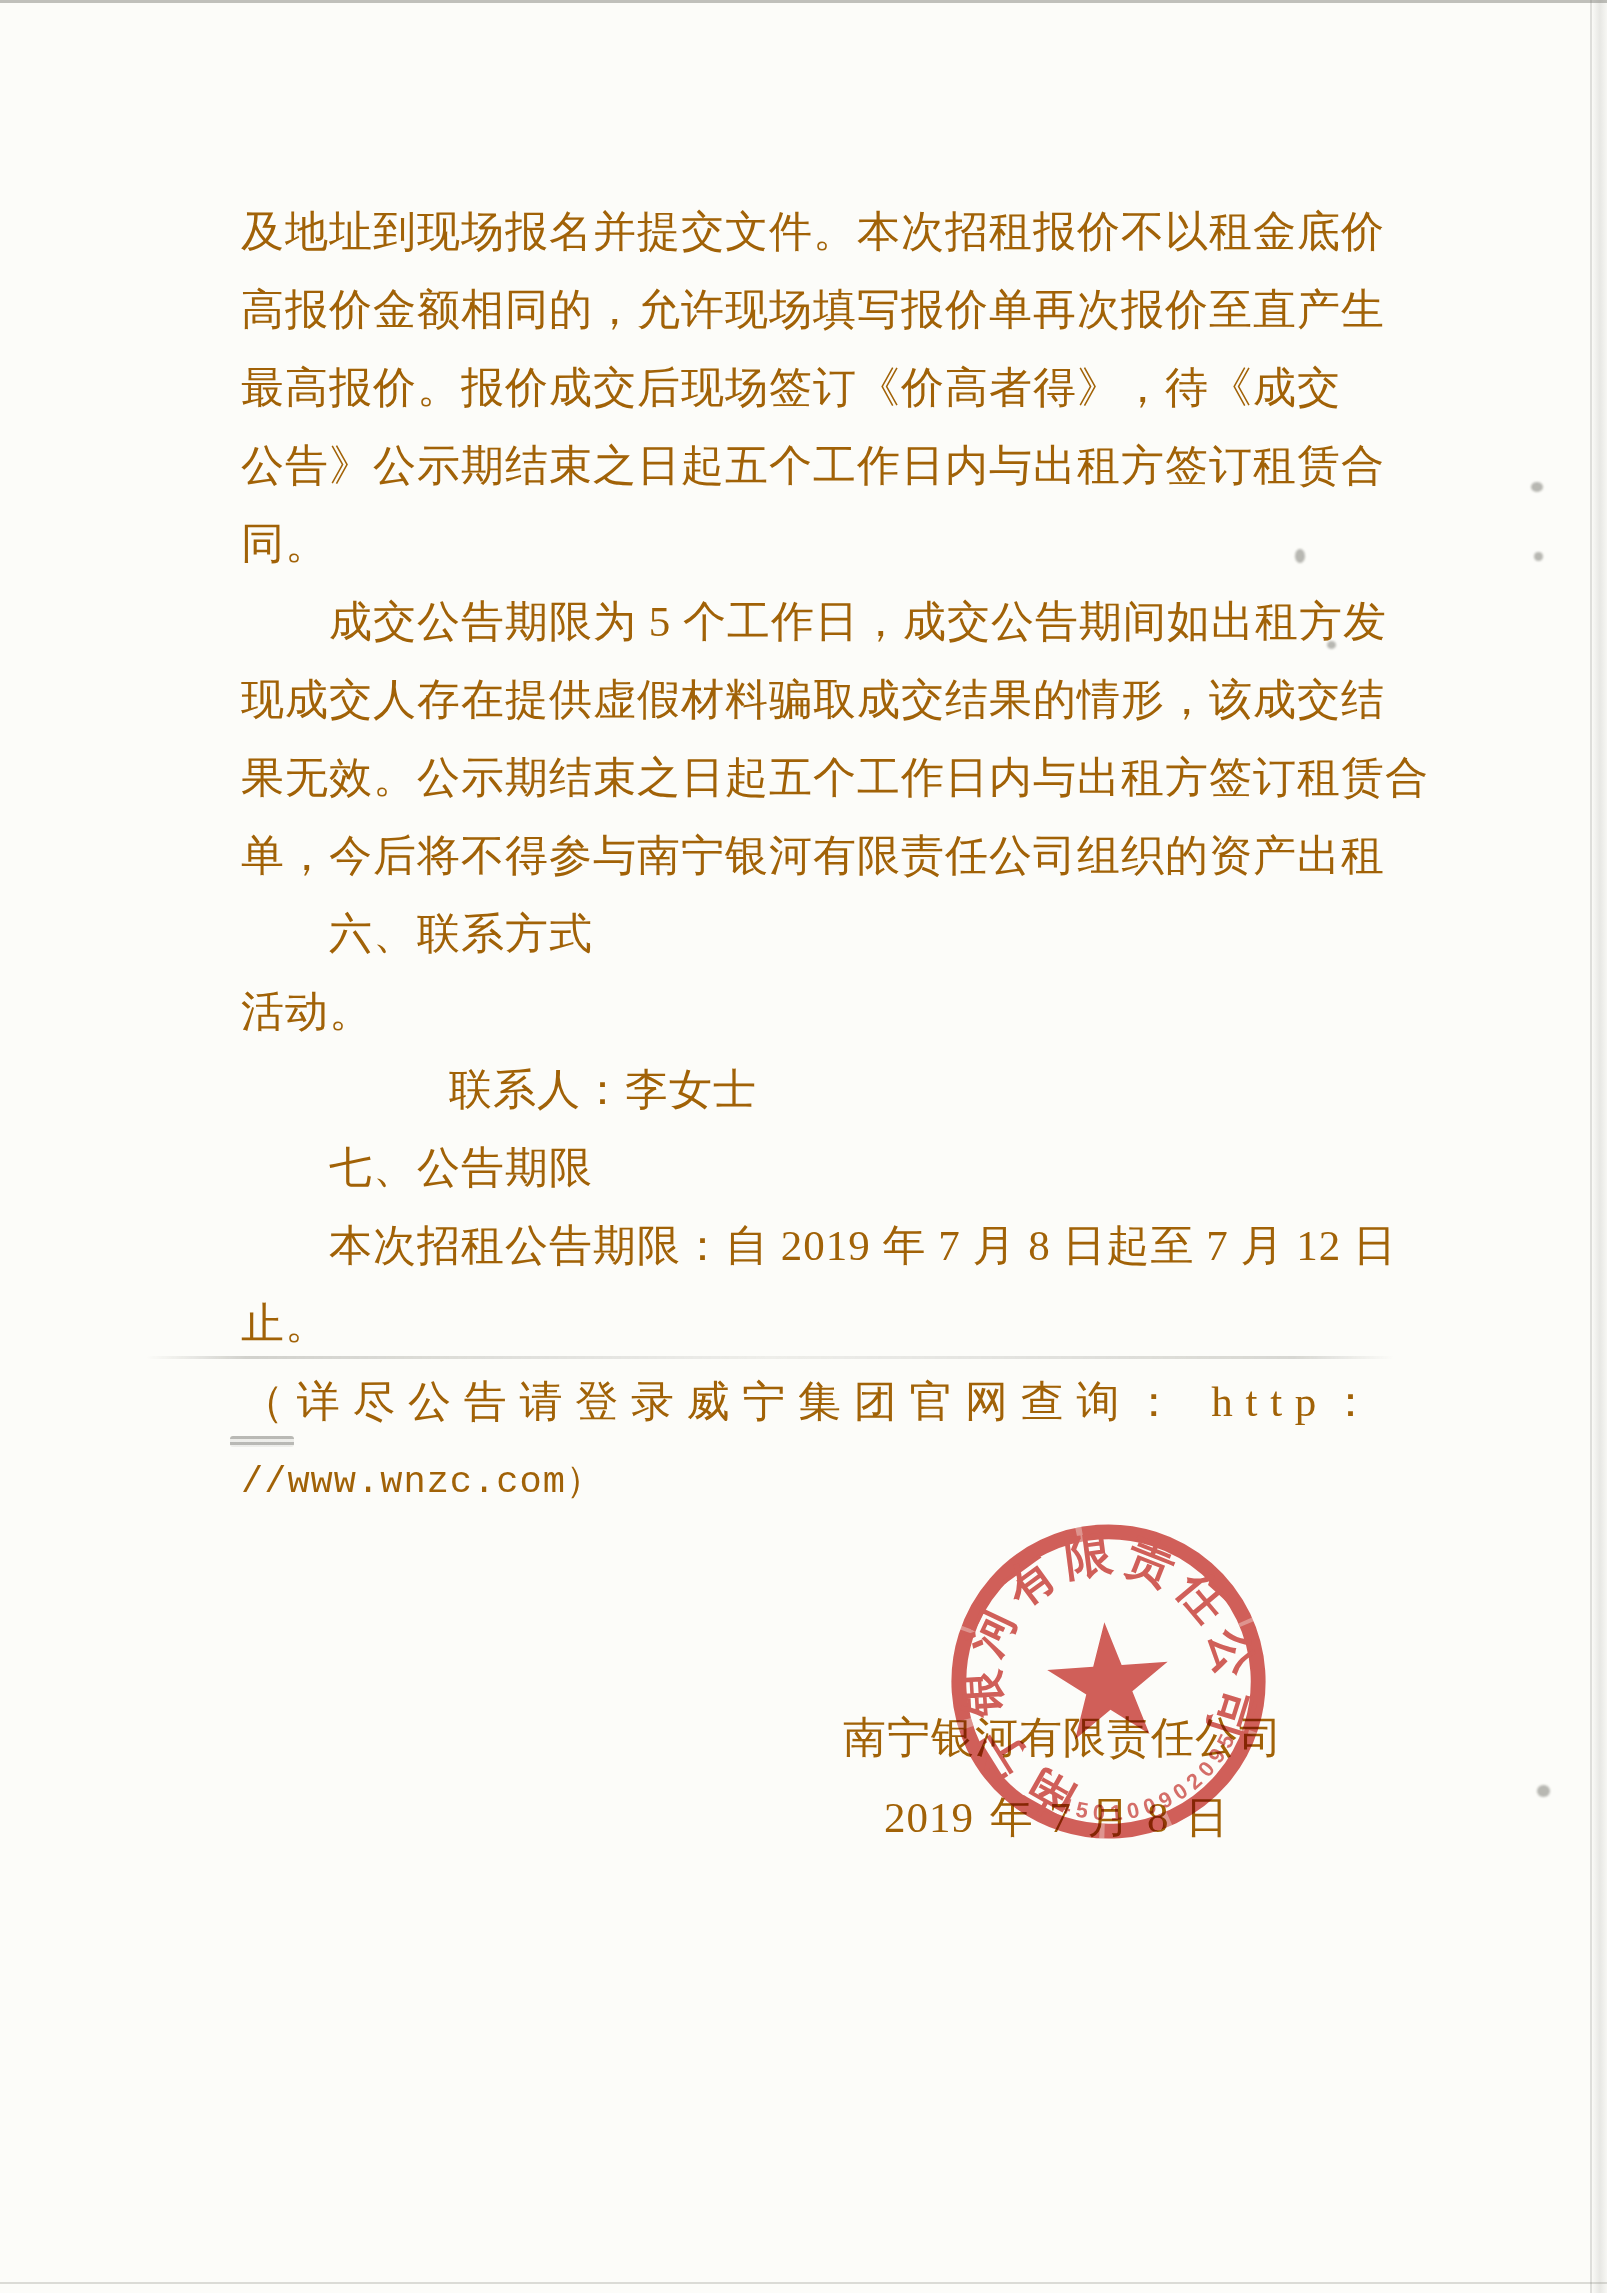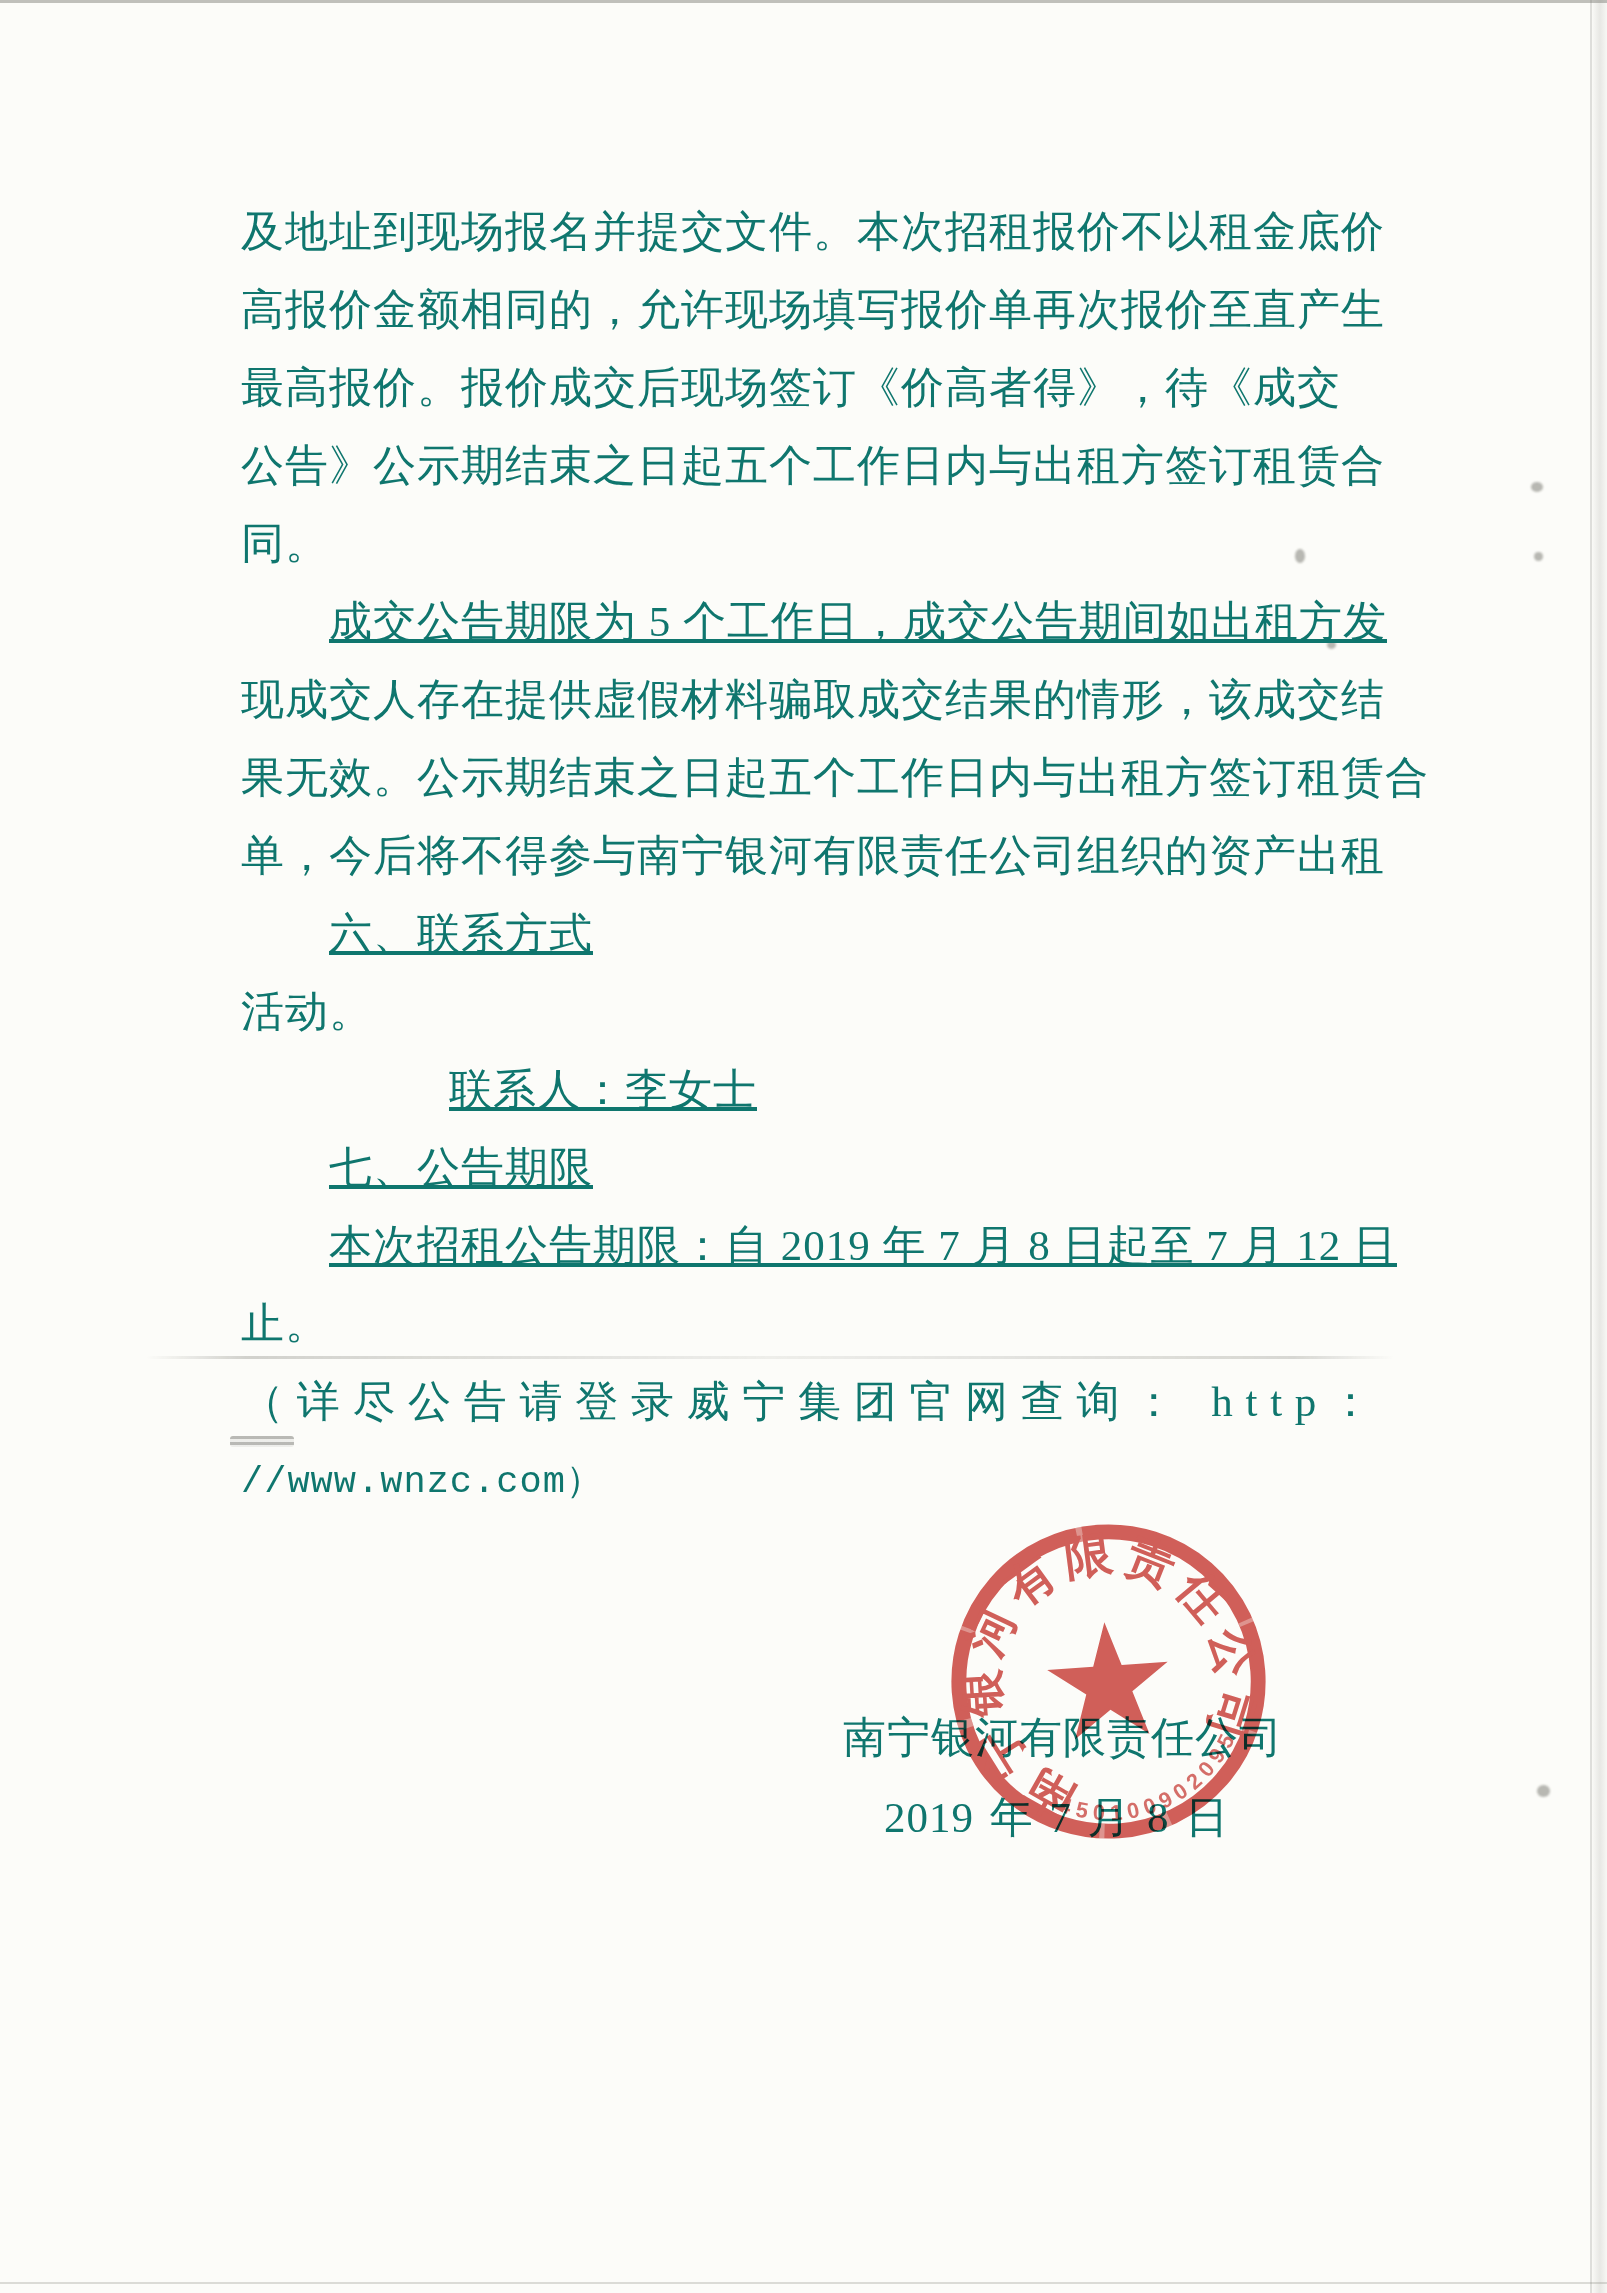--- a/index.html
+++ b/index.html
@@ -1,27 +1,27 @@
 <!DOCTYPE html>
 <html><head>
 <meta charset="utf-8">
 <style>
   html,body{margin:0;padding:0;background:#9a9a9a;}
   .page{
     position:relative;width:1607px;height:2294px;margin:0 auto;
     background:#fcfcf9;overflow:hidden;
-    font-family:"Liberation Serif",serif;color:#0f766e;
+    font-family:"Liberation Serif",serif;color:#a16207;
   }
   
   .textblock{position:absolute;left:241px;top:193px;width:1166px;}
   .line{
     height:78px;display:flex;align-items:center;
     font-size:43px;letter-spacing:1px;white-space:nowrap;
   }
-  .line.indent{padding-left:88px;text-decoration:underline;}
+  .line.indent{padding-left:88px;}
   .line.spread{letter-spacing:12.7px;}
   .line.url{font-family:"Liberation Mono",monospace;font-size:37px;letter-spacing:1px;}
   .contact-person{margin-left:120px;}
   
   .sig-company{position:absolute;left:843px;top:1709px;font-size:43px;letter-spacing:1px;white-space:nowrap;}
   .sig-date{position:absolute;left:884px;top:1789px;font-size:43px;letter-spacing:1px;word-spacing:3.9px;white-space:nowrap;}
   
   .stamp{
     position:absolute;left:940px;top:1513px;width:337px;height:337px;
     mix-blend-mode:multiply;opacity:.92;transform:rotate(-4deg);

